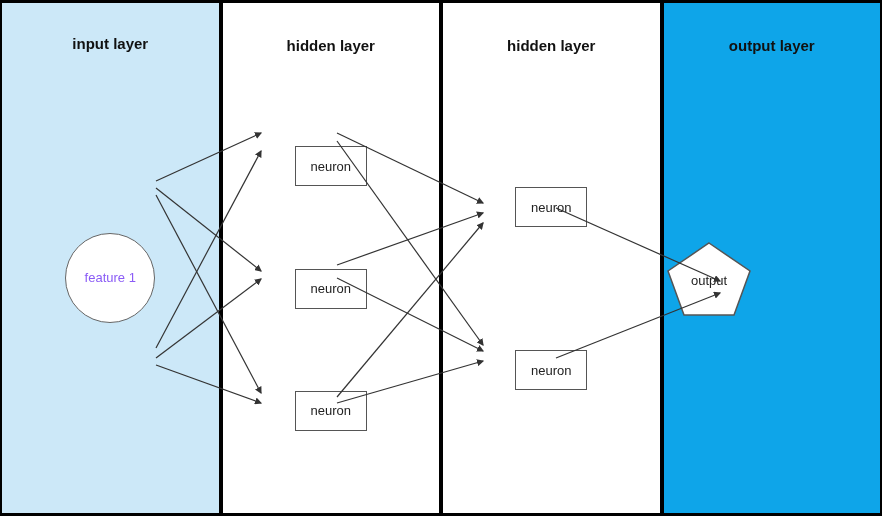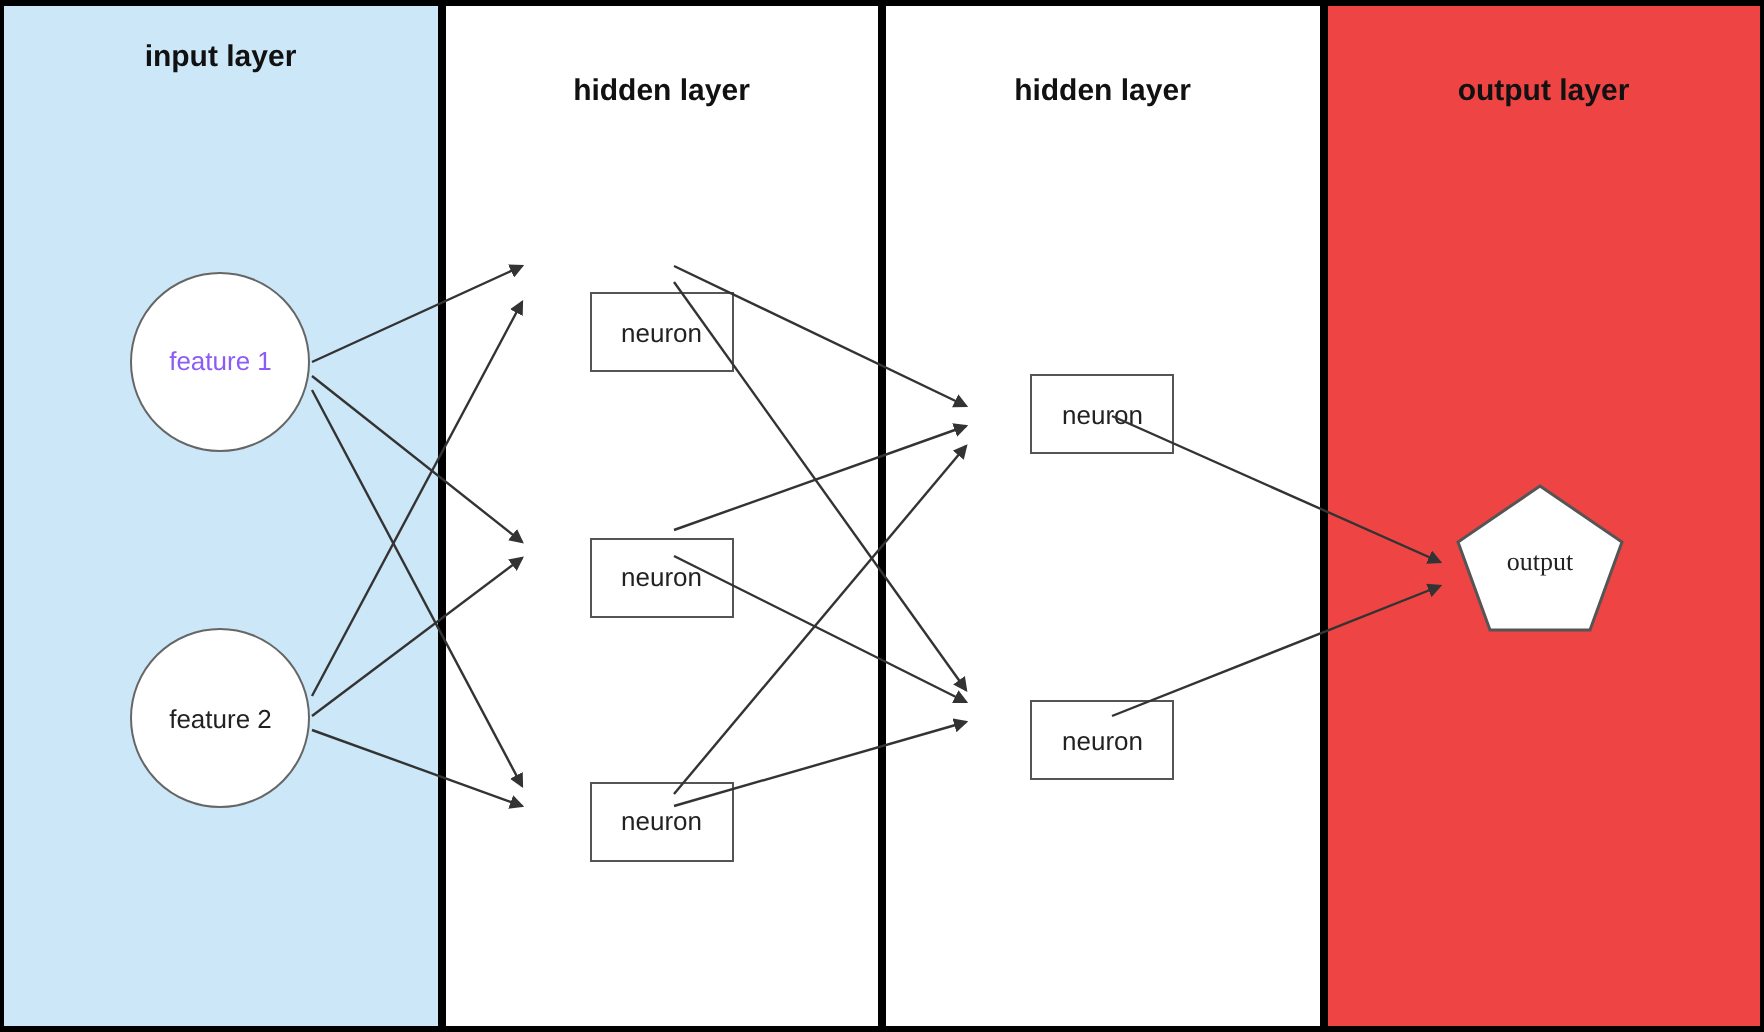--- a/index.html
+++ b/index.html
@@ -90,48 +90,47 @@
       pointer-events: none;
       z-index: 10;
     }
   </style>
 </head>
 <body>
 
 <div class="network-wrapper">
   <div class="layers-row">
 
-    <div class="layer" style="background:#cce8f8; display:flex; flex-direction:column; align-items:center; padding-top:1px;">
+    <div class="layer" style="background:#cce8f8; display:flex; flex-direction:column; align-items:center; padding-top:16px;">
       <div class="layer-title" style="position:relative; top:auto; margin-top:16px; margin-bottom:auto; font-weight:bold; font-size:15px;">input layer</div>
       <div class="layer-content" style="display:flex; flex-direction:column; align-items:center; justify-content:space-evenly; flex:1; width:100%; padding: 10px 0 20px 0;">
         <div class="node-circle" style="width:90px;height:90px;border-radius:50%;border:1.5px solid #666;background:#fff;display:flex;align-items:center;justify-content:center;font-size:13px;color:#8b5cf6;">feature 1</div>
-        <div class="node-circle" style="width:90px;height:90px;border-radius:50%;border:1.5px solid #666;background:#fff;display:flex;align-items:center;justify-content:center;font-size:13px;color:#222;">feature 2</div>
       </div>
     </div>
 
     <div class="layer" style="background:#fff; display:flex; flex-direction:column; align-items:center;">
       <div class="layer-title" style="position:relative; top:auto; margin-top:16px; margin-bottom:auto; font-weight:bold; font-size:15px;">hidden layer</div>
       <div class="layer-content" style="display:flex; flex-direction:column; align-items:center; justify-content:space-evenly; flex:1; width:100%; padding: 10px 0 20px 0;">
         <div class="node-rect" style="width:72px;height:40px;border:1.5px solid #555;background:#fff;display:flex;align-items:center;justify-content:center;font-size:13px;color:#222;">neuron</div>
         <div class="node-rect" style="width:72px;height:40px;border:1.5px solid #555;background:#fff;display:flex;align-items:center;justify-content:center;font-size:13px;color:#222;">neuron</div>
         <div class="node-rect" style="width:72px;height:40px;border:1.5px solid #555;background:#fff;display:flex;align-items:center;justify-content:center;font-size:13px;color:#222;">neuron</div>
       </div>
     </div>
 
     <div class="layer" style="background:#fff; display:flex; flex-direction:column; align-items:center;">
       <div class="layer-title" style="position:relative; top:auto; margin-top:16px; margin-bottom:auto; font-weight:bold; font-size:15px;">hidden layer</div>
       <div class="layer-content" style="display:flex; flex-direction:column; align-items:center; justify-content:space-evenly; flex:1; width:100%; padding: 10px 0 20px 0;">
         <div class="node-rect" style="width:72px;height:40px;border:1.5px solid #555;background:#fff;display:flex;align-items:center;justify-content:center;font-size:13px;color:#222;">neuron</div>
         <div class="node-rect" style="width:72px;height:40px;border:1.5px solid #555;background:#fff;display:flex;align-items:center;justify-content:center;font-size:13px;color:#222;">neuron</div>
       </div>
     </div>
 
-    <div class="layer" style="background:#ef4444; display:flex; flex-direction:column; align-items:center;">
+    <div class="layer" style="background:#0ea5e9; display:flex; flex-direction:column; align-items:center;">
       <div class="layer-title" style="position:relative; top:auto; margin-top:16px; margin-bottom:auto; font-weight:bold; font-size:15px;">output layer</div>
-      <div class="layer-content" style="display:flex; flex-direction:column; align-items:center; justify-content:center; flex:1; width:100%; padding: 10px 4px 20px 0; font-family: Liberation Serif, serif;">
+      <div class="layer-content" style="display:flex; flex-direction:column; align-items:flex-start; justify-content:center; flex:1; width:100%; padding: 10px 4px 20px 0;">
 
         <div style="display:flex;align-items:center;justify-content:center;position:relative;width:90px;height:80px;">
           <svg width="90" height="80" viewBox="0 0 90 80">
             <polygon points="45,4 86,32 70,76 20,76 4,32" fill="white" stroke="#555" stroke-width="1.5"></polygon>
             <text x="45" y="46" text-anchor="middle" font-size="13" fill="#222">output</text>
           </svg>
         </div>
       </div>
     </div>
   </div>

